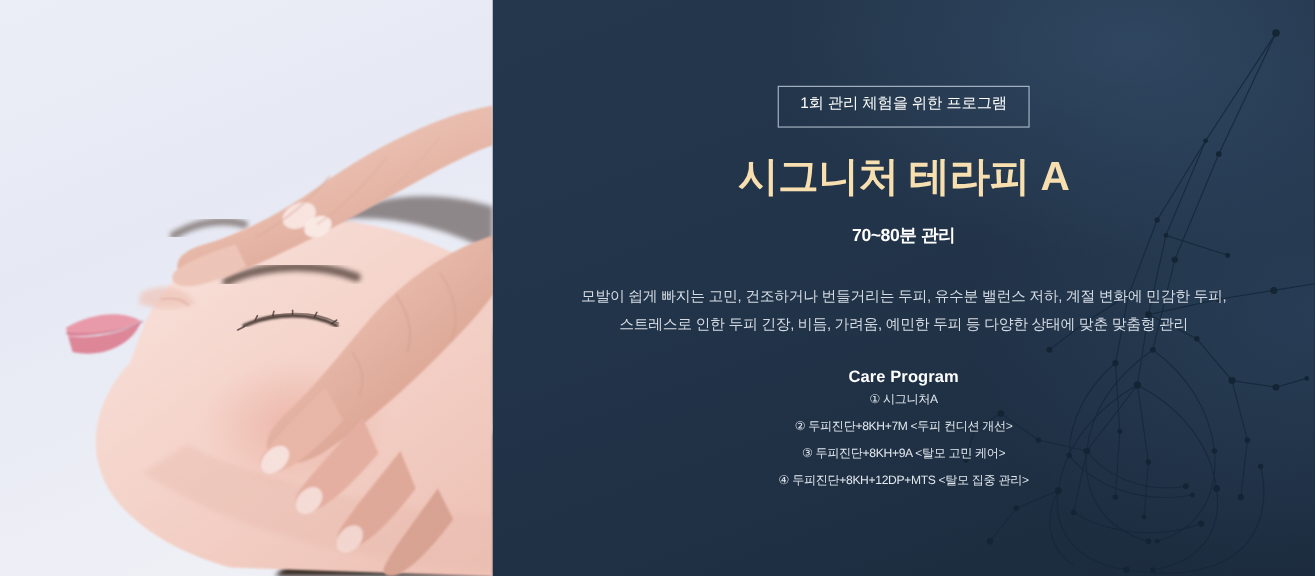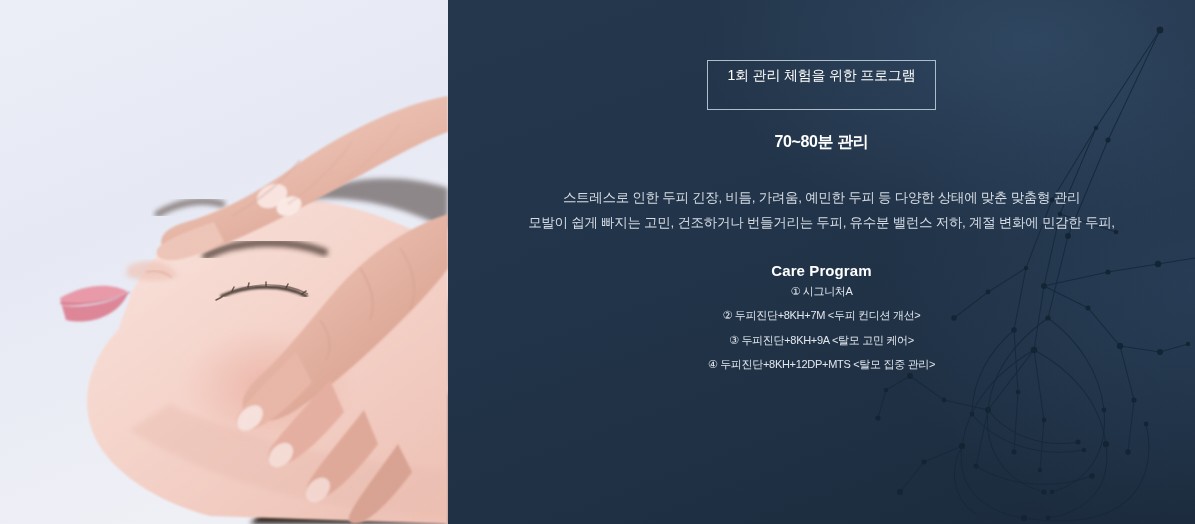--- a/index.html
+++ b/index.html
@@ -46,23 +46,23 @@
     position:relative;
     z-index:3;
     width:100%; height:100%;
     display:flex;
     flex-direction:column;
     align-items:center;
     text-align:center;
   }
 
   .badge {
-    margin-top:60px;
+    margin-top:78px;
     border:1px solid #aebdcc;
-    padding:6px 20px 24px;
+    padding:6px 20px 12px;
     color:#ffffff;
     font-size:14px;
     line-height:1.25;
     letter-spacing:-0.2px;
     white-space:nowrap;
   }
 
   .main-title {
     margin-top:24px;
     font-size:37px;
@@ -331,26 +331,27 @@
         <circle cx="592" cy="470" r="2.2"></circle>
         <circle cx="570" cy="392" r="2.3"></circle>
         <circle cx="566" cy="452" r="2.5"></circle>
       </g>
     </svg>
 
     <div class="text-stack">
 
       <div class="badge">1회 관리 체험을 위한 프로그램</div>
 
+      <h1 class="main-title">시그니처 테라피 A</h1>
 
       <div class="subtitle">70~80분 관리</div>
 
       <p class="description">
+        <span class="line">모발이 쉽게 빠지는 고민, 건조하거나 번들거리는 두피, 유수분 밸런스 저하, 계절 변화에 민감한 두피,</span>
         <span class="line">스트레스로 인한 두피 긴장, 비듬, 가려움, 예민한 두피 등 다양한 상태에 맞춘 맞춤형 관리</span>
-        <span class="line">모발이 쉽게 빠지는 고민, 건조하거나 번들거리는 두피, 유수분 밸런스 저하, 계절 변화에 민감한 두피,</span>
       </p>
 
       <div class="care-heading">Care Program</div>
 
       <ul class="program-list">
         <li>① 시그니처A</li>
         <li>② 두피진단+8KH+7M &lt;두피 컨디션 개선&gt;</li>
         <li>③ 두피진단+8KH+9A &lt;탈모 고민 케어&gt;</li>
         <li>④ 두피진단+8KH+12DP+MTS &lt;탈모 집중 관리&gt;</li>
       </ul>

